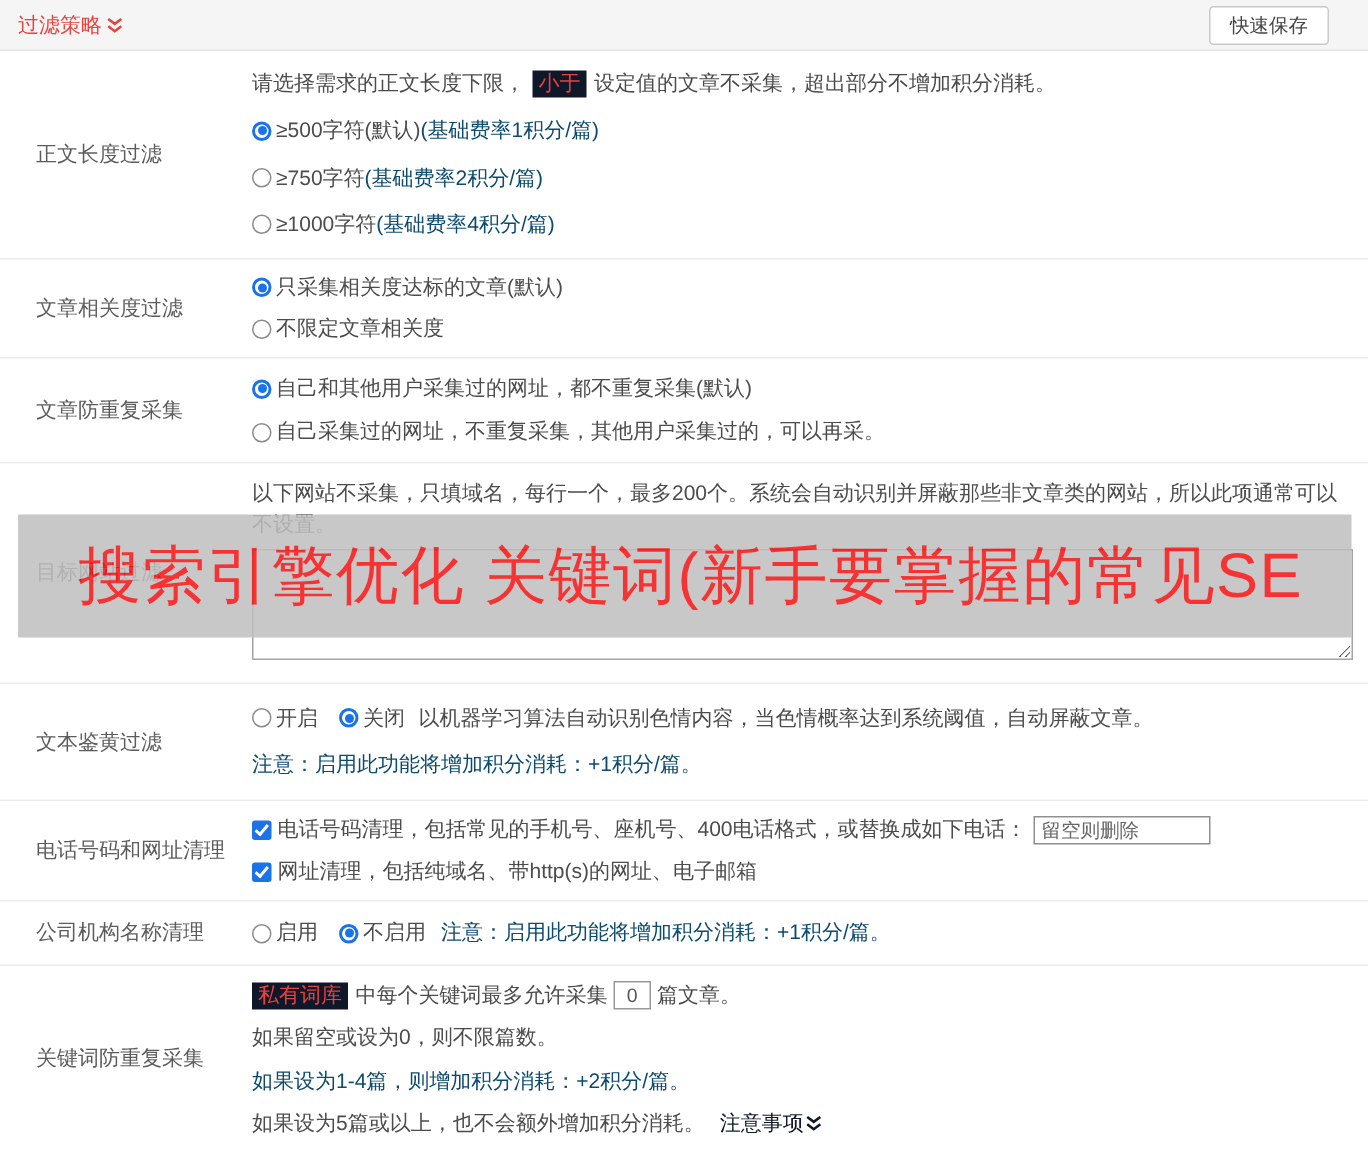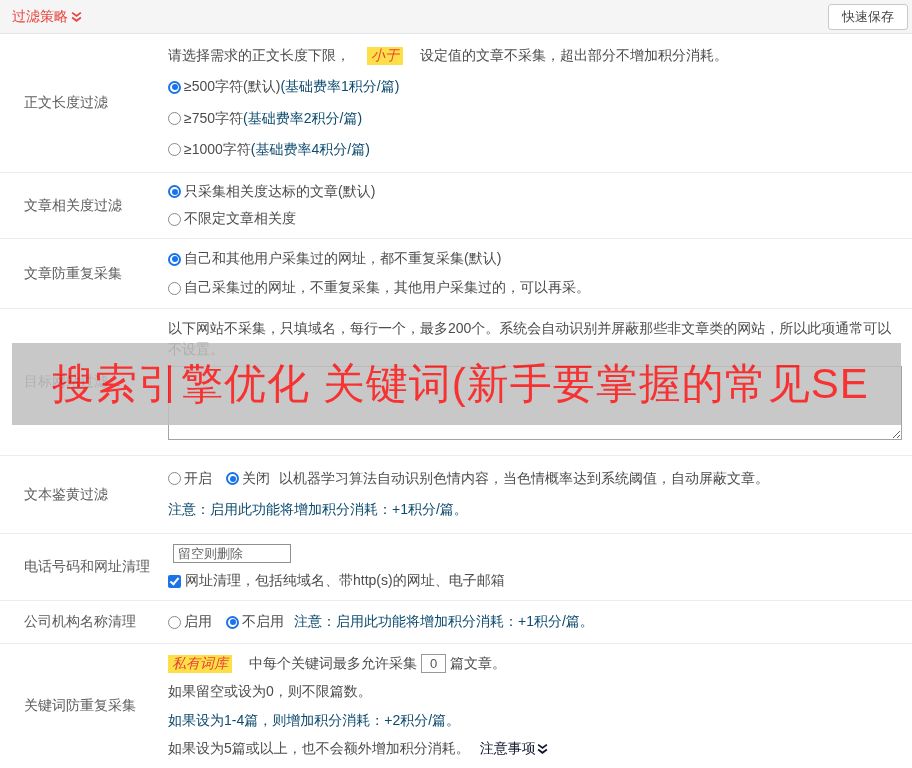--- a/index.html
+++ b/index.html
@@ -1,21 +1,21 @@
 <!DOCTYPE html>
 <html><head>
 <meta charset="utf-8">
 <style>
   * { margin:0; padding:0; box-sizing:border-box; }
   html,body { width:912px; height:768px; overflow:hidden; background:#fff;
     font-family:"Liberation Sans","DejaVu Sans",sans-serif; font-size:14px; color:#4c4c4c; }
   .page { position:relative; width:912px; height:768px; }
 
   .header { height:34px; background:#f5f5f5; border-bottom:1px solid #e4e4e4;
-    display:flex; align-items:center; justify-content:space-between; padding:0 4px 0 12px; }
+    display:flex; align-items:center; justify-content:space-between; padding:0 26px 0 12px; }
   .title { color:#e8423c; font-size:14px; display:inline-flex; align-items:center; gap:3px; cursor:pointer; }
   .chev { display:inline-block; }
   .save-btn { background:#fff; border:1px solid #c9c9c9; border-radius:3px; font-size:13px;
     color:#444; padding:3px 13px; cursor:pointer; font-family:inherit; }
 
   .row { display:flex; border-bottom:1px solid #ececec; overflow:hidden; }
   .row-label { width:168px; flex:none; padding-left:24px; display:flex; align-items:center; color:#5c5c5c; }
   .row-content { flex:1; min-width:0; display:flex; flex-direction:column; justify-content:space-evenly; padding-right:10px; }
   .r1{height:139px} .r2{height:66px} .r3{height:70px} .r4{height:147px}
   .r5{height:78px} .r6{height:67px} .r7{height:43px} .r8{height:125px}
@@ -24,21 +24,21 @@
   .radio { width:13px; height:13px; border:1px solid #8a8a8a; border-radius:50%; background:#fff;
     display:inline-block; flex:none; margin-right:3px; position:relative; cursor:pointer; }
   .radio.checked { border:2px solid #1a73e8; }
   .radio.checked::after { content:""; position:absolute; left:1.5px; top:1.5px; right:1.5px; bottom:1.5px;
     background:#1a73e8; border-radius:50%; }
   .checkbox { width:13px; height:13px; background:#1a73e8; border-radius:2px; display:inline-block;
     flex:none; margin-right:4px; position:relative; cursor:pointer; }
   .checkbox::after { content:""; position:absolute; left:4px; top:1px; width:3px; height:7px;
     border:solid #fff; border-width:0 2px 2px 0; transform:rotate(40deg); }
 
-  .hl { color:#e8423c; background:#fde047; padding:0 4px; margin:0 17px;font-style:italic; }
+  .hl { color:#e8423c; background:#0f172a; padding:0 4px; margin:0 5px; }
   .red { color:#0c4a6e; }
   .gap { margin-left:14px; }
   .opt { display:inline-flex; align-items:center; cursor:pointer; }
   .blue-link { color:#0f172a; display:inline-flex; align-items:center; gap:1px; margin-left:10px; cursor:pointer; }
 
   .desc { white-space:normal; line-height:21px; margin-bottom:6px; }
   .r4 .row-content { justify-content:flex-start; padding-top:9px; }
   .sites-textarea { width:100%; height:74px; border:1px solid #a3a3a3; resize:both;
     font-family:inherit; font-size:13px; background:#fff; }
 
@@ -146,20 +146,24 @@
         <span style="margin-left:9px">以机器学习算法自动识别色情内容，当色情概率达到系统阈值，自动屏蔽文章。</span>
       </div>
       <div class="line red">注意：启用此功能将增加积分消耗：+1积分/篇。</div>
     </div>
   </div>
 
   <div class="row r6">
     <div class="row-label">电话号码和网址清理</div>
     <div class="row-content">
       <div class="line">
+        <span class="opt">
+          <span class="checkbox"></span>
+          <span>电话号码清理，包括常见的手机号、座机号、400电话格式，或替换成如下电话：</span>
+        </span>
         <input class="phone-input" type="text" placeholder="留空则删除" style="">
       </div>
       <div class="line">
         <span class="opt">
           <span class="checkbox"></span>
           <span>网址清理，包括纯域名、带http(s)的网址、电子邮箱</span>
         </span>
       </div>
     </div>
   </div>

